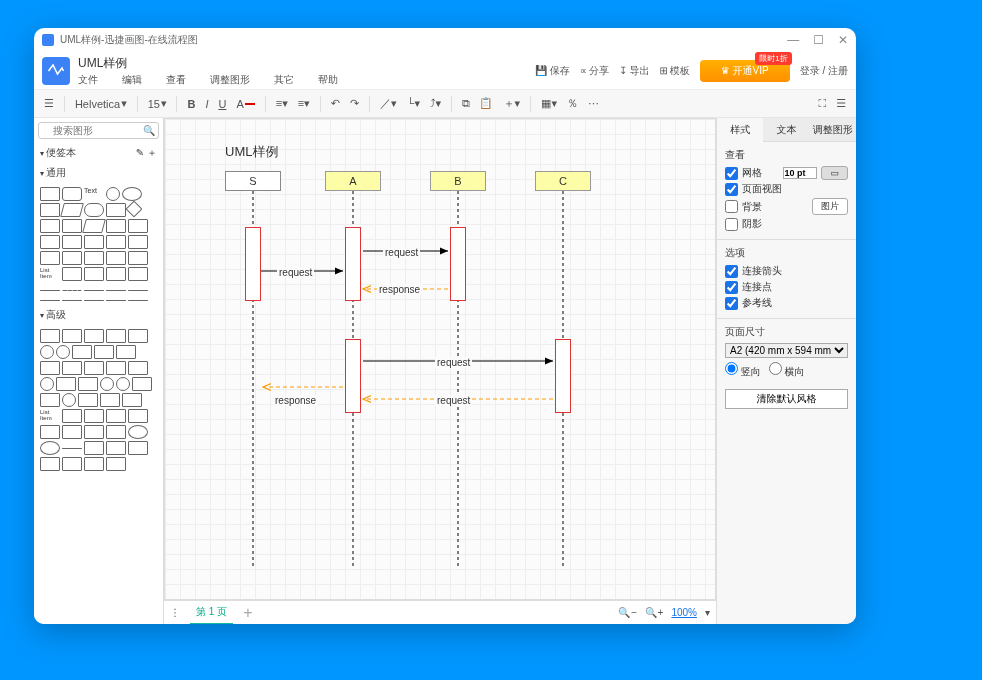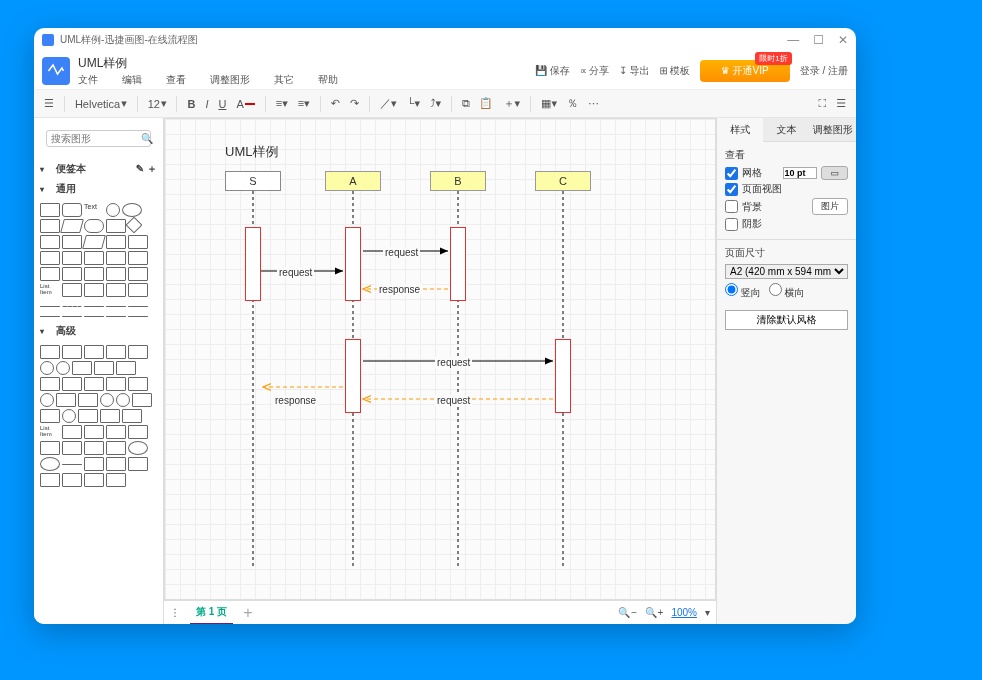--- a/index.html
+++ b/index.html
@@ -19,44 +19,44 @@
 .appheader .actions { display: flex; align-items: center; gap: 10px; font-size: 10px; color: #555; }
 .appheader .actions .act { display: flex; align-items: center; gap: 2px; }
 .appheader .vipbtn { background: linear-gradient(#ffb000,#ff9000); color: #fff; padding: 4px 21px; border-radius: 4px; font-size: 10px; position: relative; }
 .appheader .vipbtn .badge { position: absolute; top: -8px; right: -2px; background: #ff3b30; font-size: 8px; padding: 1px 4px; border-radius: 3px; }
 .toolbar { height: 28px; background: #f7f7f7; border-bottom: 1px solid #e5e5e5; display: flex; align-items: center; padding: 0 6px; gap: 2px; font-size: 11px; color: #555; }
 .toolbar .sep { width: 1px; height: 16px; background: #ddd; margin: 0 4px; }
 .toolbar .btn { padding: 3px 4px; border-radius: 3px; display: flex; align-items: center; gap: 1px; }
 .toolbar .spacer { flex: 1; }
 .main { flex: 1; display: flex; min-height: 0; }
 .leftpane { width: 130px; background: #fff; border-right: 1px solid #ddd; display: flex; flex-direction: column; }
-.searchbox { margin: 12px; border: 1px solid #ccc; border-radius: 3px; display: flex; align-items: center; padding: 2px 4px; font-size: 10px; color: #999; }
+.searchbox { margin: 4px; border: 1px solid #ccc; border-radius: 3px; display: flex; align-items: center; padding: 2px 14px; font-size: 10px; color: #999; }
 .searchbox input { border: none; outline: none; width: 90px; font-size: 10px; }
 .palette { flex: 1; overflow: auto; }
-.grphdr { font-size: 10px; padding: 3px 6px; display: flex; align-items: center; gap: 12px; color: #444; font-weight: bold; }
+.grphdr { font-size: 10px; padding: 3px 6px; display: flex; align-items: center; gap: 2px; color: #444; }
 .grphdr::before { content: "▸"; font-size: 8px; }
 .grphdr.open::before { content: "▾"; }
 .dropzone { text-align: center; font-size: 9px; color: #bbb; padding: 8px 0; }
 .shapegrid { padding: 4px 6px; display: flex; flex-wrap: wrap; gap: 2px 2px; }
 .shapegrid .s { width: 20px; height: 14px; border: 1px solid #666; border-radius: 1px; }
 .shapegrid .s.circ { border-radius: 50%; width: 14px; }
 .shapegrid .s.para { transform: skewX(-15deg); }
 .shapegrid .s.line { border: none; border-top: 1px solid #666; height: 1px; margin-top: 7px; }
 .morelink { font-size: 10px; color: #ff6a00; padding: 6px; border-top: 1px solid #eee; }
 .canvaswrap { flex: 1; display: flex; flex-direction: column; background: #f8f8f8; }
 .canvas { flex: 1; position: relative; background-color: #fbfbfb; background-image: linear-gradient(#eee 1px, transparent 1px), linear-gradient(90deg, #eee 1px, transparent 1px); background-size: 15px 15px; overflow: hidden; border: 1px solid #ddd; margin: 0; }
 .canvas svg { position: absolute; inset: 0; }
 .canvas .box { position: absolute; border: 1px solid #d33; background: #fff; font-size: 11px; display: flex; align-items: center; justify-content: center; }
 .canvas .box.head { border: 1px solid #888; background: #fff; }
 .canvas .box.headY { border: 1px solid #999; background: #fdfda8; }
 .canvas .lbl { position: absolute; background: #fbfbfb; font-size: 10px; padding: 0 2px; }
 .canvas .docTitle { position: absolute; font-size: 13px; color: #333; }
 .statusbar { height: 24px; border-top: 1px solid #ddd; background: #fff; display: flex; align-items: center; padding: 0 6px; font-size: 10px; color: #555; }
 .statusbar .tabs { display: flex; align-items: center; gap: 10px; }
-.statusbar .tab { color: #0a8; border-bottom: 2px solid #701a75; padding: 4px 6px; font-weight: bold; }
+.statusbar .tab { color: #0a8; border-bottom: 2px solid #14b8a6; padding: 4px 6px; }
 .statusbar .plus { color: #aaa; font-size: 16px; }
 .statusbar .zoom { margin-left: auto; display: flex; align-items: center; gap: 8px; }
 .statusbar .zoom a { color: #1a73e8; text-decoration: underline; }
 .rightpane { width: 140px; border-left: 1px solid #ddd; background: #f7f7f7; padding: 0; font-size: 10px; }
 .rightpane .tabs { display: flex; height: 24px; }
 .rightpane .tabs div { flex: 1; text-align: center; line-height: 24px; border-bottom: 1px solid #ddd; background: #ececec; }
 .rightpane .tabs div.active { background: #f7f7f7; border-bottom: none; }
 .rightpane .sect { padding: 6px 8px; }
 .rightpane .sect h { display: block; font-size: 10px; margin-bottom: 4px; color: #444; }
 .rightpane .row { display: flex; align-items: center; gap: 4px; margin: 2px 0; font-size: 10px; }
@@ -121,21 +121,21 @@
       </div>
       <span>登录 / 注册</span>
     </div>
   </div>
 
   <div class="toolbar">
     <div class="btn">☰</div>
     <div class="sep"></div>
     <div class="btn"><span>Helvetica</span>▾</div>
     <div class="sep"></div>
-    <div class="btn"><span>12</span> ▾</div>
+    <div class="btn"><span>15</span> ▾</div>
     <div class="sep"></div>
     <div class="btn" style="font-weight:bold">B</div>
     <div class="btn" style="font-style:italic">I</div>
     <div class="btn" style="text-decoration:underline">U</div>
     <div class="btn">A<span style="display:block;width:10px;height:2px;background:#d00"></span></div>
     <div class="sep"></div>
     <div class="btn">≡▾</div>
     <div class="btn">≡▾</div>
     <div class="sep"></div>
     <div class="btn">↶</div>
@@ -345,20 +345,35 @@
             <input type="checkbox" style="">
             <span>背景</span>
           <span class="minibtn" style="margin-left:auto">图片</span>
         </div>
         <div class="row">
             <input type="checkbox" style="">
             <span>阴影</span>
           </div>
       </div>
       <div class="sect" style="border-top:1px solid #ddd">
+        <h>选项</h>
+        <div class="row">
+            <input type="checkbox" checked="" style="">
+            <span>连接箭头</span>
+          </div>
+        <div class="row">
+            <input type="checkbox" checked="" style="">
+            <span>连接点</span>
+          </div>
+        <div class="row">
+            <input type="checkbox" checked="" style="">
+            <span>参考线</span>
+          </div>
+      </div>
+      <div class="sect" style="border-top:1px solid #ddd">
         <h>页面尺寸</h>
         <select><option>A2 (420 mm x 594 mm)</option></select>
         <div class="radiogrp">
           <label><input type="radio" name="ori" checked="" style=""> <span>竖向</span></label>
           <label><input type="radio" name="ori" style=""> <span>横向</span></label>
         </div>
         <button class="resetbtn">清除默认风格</button>
       </div>
     </div>
   </div>

